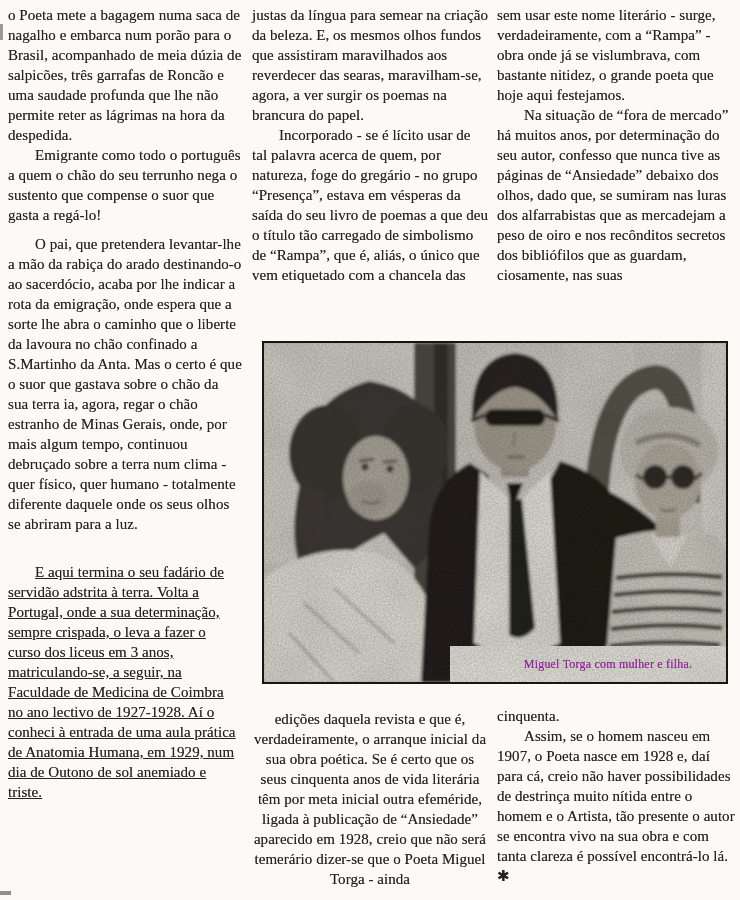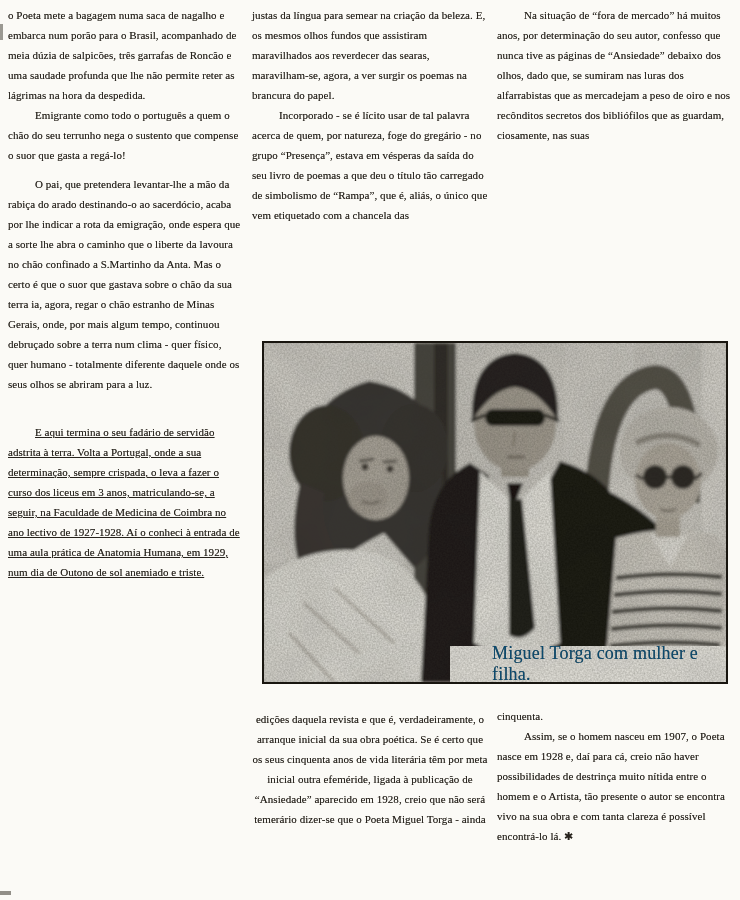--- a/index.html
+++ b/index.html
@@ -4,21 +4,21 @@
 <style>
   html,body { margin:0; padding:0; background:#e9e9e7; }
   .page {
     position:relative; width:740px; height:900px; margin:0 auto;
     background:#fbfaf6; overflow:hidden;
     font-family:"Liberation Serif","DejaVu Serif",serif;
     color:#26221c;
     text-shadow:0 0 0.45px rgba(38,34,28,0.55);
   }
   .col { position:absolute; text-align:left; }
-  .col p { margin:0; font-size:11px; line-height:20px; letter-spacing:0.05px; hyphens:auto; }
+  .col p { margin:0; font-size:15px; line-height:20px; letter-spacing:0.05px; hyphens:auto; }
   .ind p, p.ind { text-indent:27px; }
   p.ind { text-indent:27px; }
   p.gap-sm { margin-top:9px; }
   p.gap-lg { margin-top:28px;text-decoration:underline; }
 
   .col1 { left:8px;   top:5px;   width:234px; }
   .col2-top { left:252px; top:5px; width:236px;font-family:Liberation Serif, serif; }
   .col3-top { left:497px; top:5px; width:238px; }
   .col2-bottom { left:252px; top:709px; width:236px;text-align:center; }
   .col3-bottom { left:497px; top:706px; width:238px; }
@@ -26,21 +26,21 @@
   figure.photo {
     position:absolute; left:262px; top:341px; margin:0;
     width:462px; height:339px;
     border:2px solid #18150f; background:#cfccc6;
   }
   figure.photo svg { display:block; }
   .photo-caption {
     position:absolute; right:2px; bottom:4px; width:272px; height:28px;
     display:flex; align-items:center; justify-content:center;
     padding-left:40px; box-sizing:border-box;
-    font-size:18px; color:#0c4a6e; letter-spacing:0.2px;
+    font-size:12px; color:#a21caf; letter-spacing:0.2px;
   }
   .speck { position:absolute; background:#4c483f; }
   .speck-a { left:0; top:24px; width:3px; height:16px; opacity:.55; }
   .speck-b { left:0; top:891px; width:11px; height:4px; opacity:.6; }
 </style>
 </head>
 <body>
 
 <div class="page">
 
@@ -50,20 +50,21 @@
     <p class="ind gap-sm">O pai, que pretendera levantar-lhe a mão da rabiça do arado destinando-o ao sacerdócio, acaba por lhe indicar a rota da emigração, onde espera que a sorte lhe abra o caminho que o liberte da lavoura no chão confinado a S.Martinho da Anta. Mas o certo é que o suor que gastava sobre o chão da sua terra ia, agora, regar o chão estranho de Minas Gerais, onde, por mais algum tempo, continuou debruçado sobre a terra num clima - quer físico, quer humano - totalmente diferente daquele onde os seus olhos se abriram para a luz.</p>
     <p class="ind gap-lg">E aqui termina o seu fadário de servidão adstrita à terra. Volta a Portugal, onde a sua determinação, sempre crispada, o leva a fazer o curso dos liceus em 3 anos, matriculando-se, a seguir, na Faculdade de Medicina de Coimbra no ano lectivo de 1927-1928. Aí o conheci à entrada de uma aula prática de Anatomia Humana, em 1929, num dia de Outono de sol anemiado e triste.</p>
   </div>
 
   <div class="col col2-top">
     <p>justas da língua para semear na criação da beleza. E, os mesmos olhos fundos que assistiram maravilhados aos reverdecer das searas, maravilham-se, agora, a ver surgir os poemas na brancura do papel.</p>
     <p class="ind">Incorporado - se é lícito usar de tal palavra acerca de quem, por natureza, foge do gregário - no grupo “Presença”, estava em vésperas da saída do seu livro de poemas a que deu o título tão carregado de simbolismo de “Rampa”, que é, aliás, o único que vem etiquetado com a chancela das</p>
   </div>
 
   <div class="col col3-top">
+    <p>sem usar este nome literário - surge, verdadeiramente, com a “Rampa” - obra onde já se vislumbrava, com bastante nitidez, o grande poeta que hoje aqui festejamos.</p>
     <p class="ind">Na situação de “fora de mercado” há muitos anos, por determinação do seu autor, confesso que nunca tive as páginas de “Ansiedade” debaixo dos olhos, dado que, se sumiram nas luras dos alfarrabistas que as mercadejam a peso de oiro e nos recônditos secretos dos bibliófilos que as guardam, ciosamente, nas suas</p>
   </div>
 
   <figure class="photo">
     <svg width="462" height="339" viewBox="0 0 462 339" aria-hidden="true">
       <defs>
         <filter id="soft" x="-5%" y="-5%" width="110%" height="110%">
           <feGaussianBlur stdDeviation="1.4"></feGaussianBlur>
         </filter>
         <filter id="mottle">

